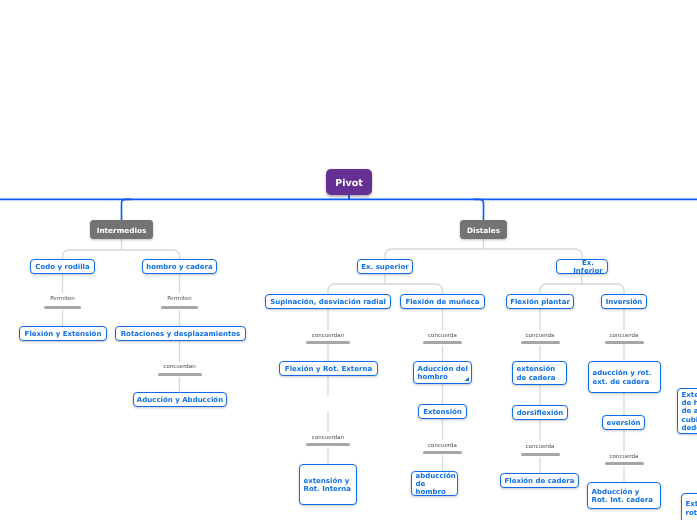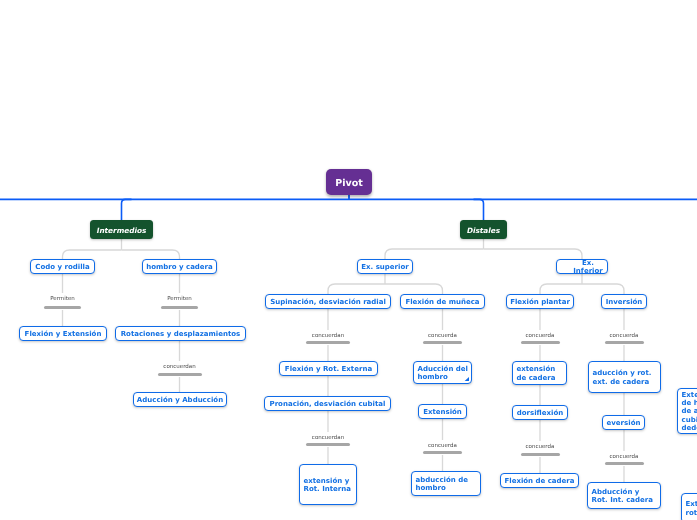--- a/index.html
+++ b/index.html
@@ -5,21 +5,21 @@
   html,body{margin:0;padding:0;background:#fff;}
   body{width:697px;height:520px;font-family:"DejaVu Sans",sans-serif;overflow:hidden;position:relative;
         -webkit-font-smoothing:antialiased;text-rendering:geometricPrecision;}
   #stage{position:absolute;left:0;top:0;width:697px;height:520px;background:#ffffff;}
   svg#links{position:absolute;left:0;top:0;width:697px;height:520px;}
   .node{position:absolute;box-sizing:border-box;display:flex;align-items:center;justify-content:center;
         text-align:center;font-weight:bold;line-height:8.2px;}
   .node.multi{justify-content:flex-start;text-align:left;}
   .node.multi > span{padding-left:3.5px;}
   .n-root{background:#652F93;color:#ffffff;border-radius:5px;font-size:9.5px;line-height:11px;padding-top:2px;box-shadow:0 1.5px 3px rgba(0,0,0,0.3);}
-  .n-l1{background:#14532d;color:#ffffff;border-radius:3.5px;font-size:7.3px;line-height:9px;padding-top:1px;box-shadow:0 1px 2.5px rgba(0,0,0,0.25);font-style:italic;}
+  .n-l1{background:#737373;color:#ffffff;border-radius:3.5px;font-size:7.3px;line-height:9px;padding-top:1px;box-shadow:0 1px 2.5px rgba(0,0,0,0.25);}
   .n-out{background:#ffffff;color:#1270E3;border:1.5px solid #0F6BE8;border-radius:4px;font-size:7px;padding-top:1px;box-shadow:0 1px 2.5px rgba(0,0,0,0.22);}
   .clabel{position:absolute;font-size:5.5px;color:#4a4a4a;text-align:center;white-space:nowrap;
           font-weight:normal;line-height:4px;height:4px;}
   .cbar{position:absolute;background:#a6a6a6;border-radius:2px;}
   .emask{position:absolute;background:#ffffff;}
   .node-text{white-space:pre-line;}
   .handle{position:absolute;line-height:0;right:2.2px;bottom:1.8px;}
 </style>
 </head>
 <body>
@@ -111,40 +111,37 @@
     </span>
     </div>
     <div class="node n-out multi" style="left: 512px; top: 361px; width: 55px; height: 24px;">
       <span class="node-text">extensión
 de cadera</span>
     </div>
     <div class="node n-out multi" style="left: 588px; top: 361px; width: 73px; height: 32px;">
       <span class="node-text">aducción y rot.
 ext. de cadera</span>
     </div>
-    <div class="node n-out" style="left: 264px; top: 396px; width: 127px; height: 15px;">
-      <span class="node-text">Pronación, desviación cubital</span>
-    </div>
     <div class="node n-out" style="left: 418px; top: 404px; width: 49px; height: 15px;">
       <span class="node-text">Extensión</span>
     </div>
     <div class="node n-out" style="left: 512px; top: 405px; width: 56px; height: 15px;">
       <span class="node-text">dorsiflexión</span>
     </div>
     <div class="node n-out" style="left: 602px; top: 415px; width: 43px; height: 15px;">
       <span class="node-text">eversión</span>
     </div>
     <div class="node n-out" style="left: 133px; top: 392px; width: 94px; height: 15px;">
       <span class="node-text">Aducción y Abducción</span>
     </div>
     <div class="node n-out multi" style="left: 299px; top: 464px; width: 58px; height: 41px;">
       <span class="node-text">extensión y
 Rot. Interna</span>
     </div>
-    <div class="node n-out multi" style="left: 411px; top: 471px; width: 70px; height: 25px; align-items: center;">
+    <div class="node n-out multi" style="left: 411px; top: 471px; width: 47px; height: 25px; align-items: center;">
       <span class="node-text">abducción de
 hombro</span>
     </div>
     <div class="node n-out" style="left: 500px; top: 473px; width: 79px; height: 15px;">
       <span class="node-text">Flexión de cadera</span>
     </div>
     <div class="node n-out multi" style="left: 587px; top: 482px; width: 74px; height: 27px;">
       <span class="node-text">Abducción y
 Rot. Int. cadera</span>
     </div>

